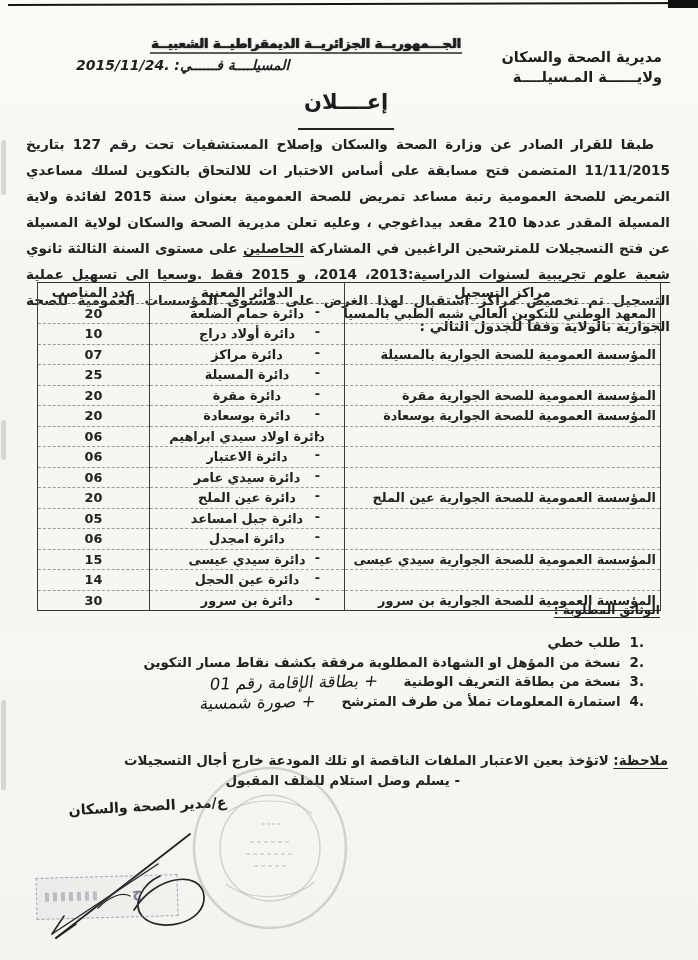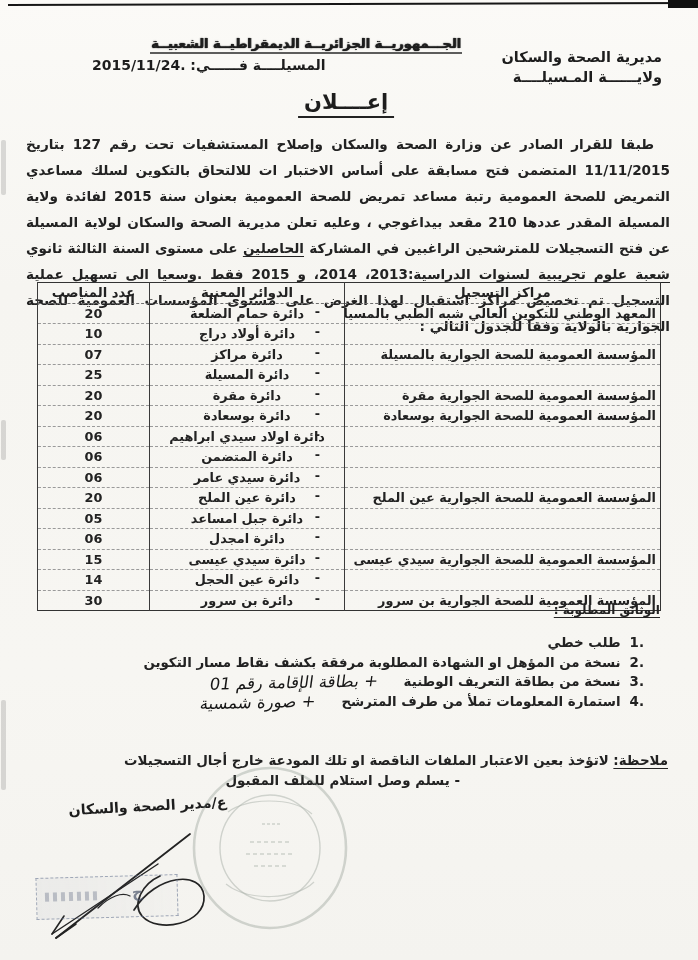--- a/index.html
+++ b/index.html
@@ -19,24 +19,24 @@
   .scan-left-mark{position:absolute;left:1px;width:5px;background:rgba(120,120,120,.25);border-radius:2px;}
   .m1{top:140px;height:55px}.m2{top:420px;height:40px}.m3{top:700px;height:90px}
   
   .republic{
     position:absolute;top:36px;left:150px;width:312px;text-align:center;
     font-size:13px;font-weight:bold;letter-spacing:-.3px;
     text-shadow:0 0 1.4px #2a2a2a,.8px 0 0 #444;
     border-bottom:2px solid rgba(40,40,40,.75);padding-bottom:1px;white-space:nowrap;
   }
   .org-block{position:absolute;top:47px;right:36px;text-align:right;font-size:14.5px;font-weight:bold;line-height:20px;}
-  .date-line{position:absolute;top:57px;left:92px;font-size:14px;font-weight:bold;white-space:nowrap;}
+  .date-line{position:absolute;top:57px;left:76px;font-size:14px;font-weight:bold;white-space:nowrap;font-style:italic;}
   .doc-title{
     position:absolute;top:90px;left:50%;transform:translateX(-53%);
-    font-size:21px;font-weight:bold;border-bottom:2.2px solid #222;padding:0 6px 2px 6px;
+    font-size:21px;font-weight:bold;border-bottom:2.2px solid #222;padding:0 6px 14px 6px;
   }
   
   .body-par{
     position:absolute;top:131px;right:28px;left:26px;margin:0;
     font-size:13.6px;font-weight:bold;line-height:26px;
     text-align:justify;text-align-last:right;text-indent:16px;color:#222;
   }
   .u{text-decoration:underline;text-underline-offset:3px;}
   
   table.reg{
@@ -158,21 +158,21 @@
           <td class="c-district"><span class="dash">-</span><span>دائرة بوسعادة</span></td>
           <td class="c-seats">20</td>
         </tr>
         <tr>
           <td class="c-center"></td>
           <td class="c-district"><span class="dash">-</span><span>دائرة اولاد سيدي ابراهيم</span></td>
           <td class="c-seats">06</td>
         </tr>
         <tr>
           <td class="c-center"></td>
-          <td class="c-district"><span class="dash">-</span><span>دائرة المتضمن</span></td>
+          <td class="c-district"><span class="dash">-</span><span>دائرة الاعتبار</span></td>
           <td class="c-seats">06</td>
         </tr>
         <tr>
           <td class="c-center"></td>
           <td class="c-district"><span class="dash">-</span><span>دائرة سيدي عامر</span></td>
           <td class="c-seats">06</td>
         </tr>
         <tr>
           <td class="c-center">المؤسسة العمومية للصحة الجوارية عين الملح</td>
           <td class="c-district"><span class="dash">-</span><span>دائرة عين الملح</span></td>

